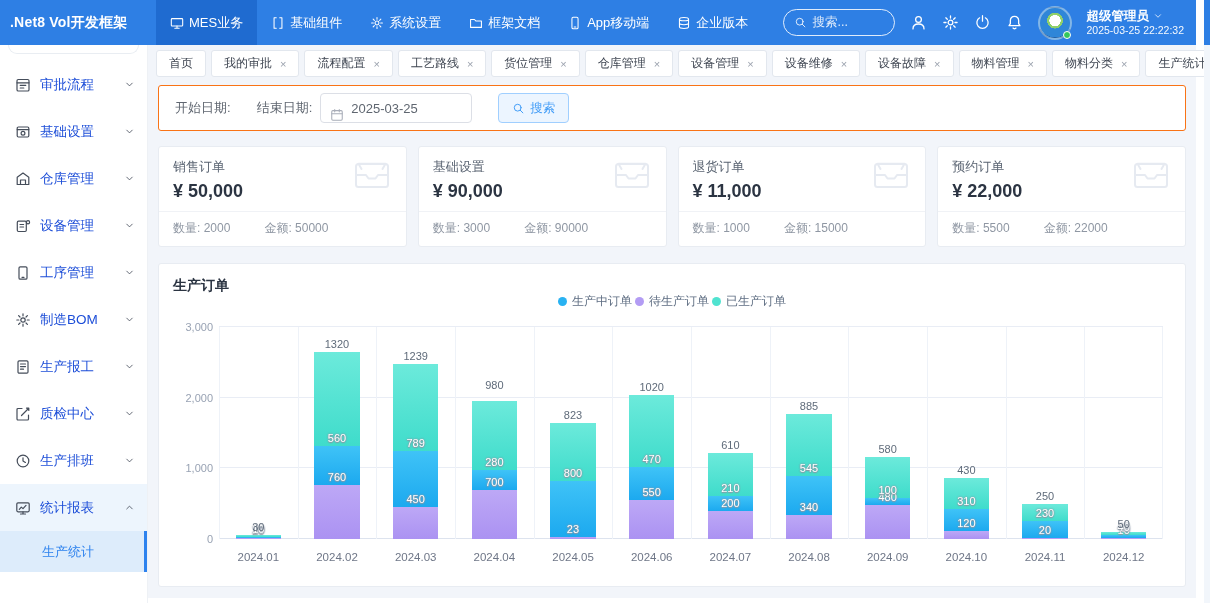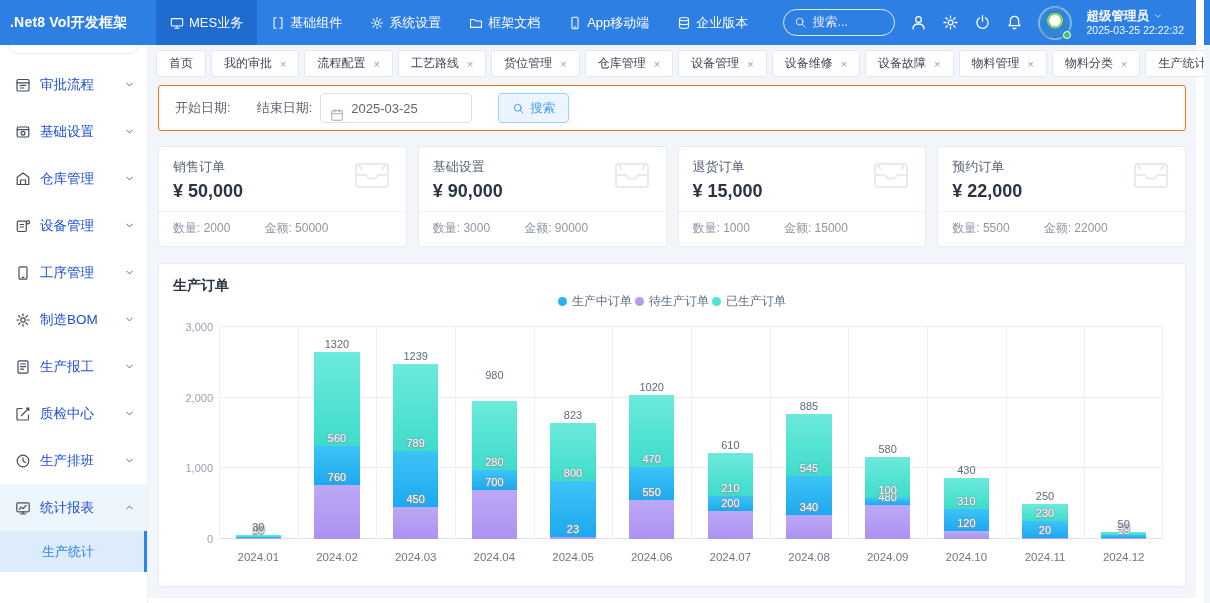--- a/index.html
+++ b/index.html
@@ -461,21 +461,21 @@
                   <path d="M9.5 7L6.5 1.8h27L30.5 7" transform="translate(0,5)"></path>
                 </svg></span>
               <div class="sc-divider"></div>
               <div class="sc-foot">
                 <span>数量: 3000</span>
                 <span>金额: 90000</span>
               </div>
             </div>
             <div class="sum-card">
               <div class="sc-title">退货订单</div>
-              <div class="sc-amount">¥ 15,000</div>
+              <div class="sc-amount">¥ 11,000</div>
               <span class="sc-icon"><svg viewBox="0 0 0 0 40 34" fill="none" stroke="currentColor" stroke-width="2" stroke-linecap="round" stroke-linejoin="round">
                   <rect x="4" y="7" width="32" height="23" rx="2.5"></rect>
                   <path d="M4 18h10l2.5 3.5h7L26 18h10"></path>
                   <path d="M9.5 7L6.5 1.8h27L30.5 7" transform="translate(0,5)"></path>
                 </svg></span>
               <div class="sc-divider"></div>
               <div class="sc-foot">
                 <span>数量: 1000</span>
                 <span>金额: 15000</span>
               </div>
@@ -554,21 +554,21 @@
                   <div class="blabel inner" style="bottom: 89.556px;">789</div>
                   <div class="seg" style="bottom: 87.556px; height: 87.556px; background: linear-gradient(rgb(108, 234, 219), rgb(63, 220, 203));"></div>
                   <div class="blabel top" style="bottom: 177.112px;">1239</div>
                 </div>
                 <div class="slot" style="left: 25%; width: 8.33333%;">
                   <div class="seg" style="bottom: 0px; height: 49.4667px; background: linear-gradient(rgb(189, 168, 246), rgb(171, 146, 242));"></div>
                   <div class="blabel inner" style="bottom: 51.4667px;">700</div>
                   <div class="seg" style="bottom: 49.4667px; height: 19.7867px; background: linear-gradient(rgb(63, 195, 247), rgb(28, 169, 239));"></div>
                   <div class="blabel inner" style="bottom: 71.2533px;">280</div>
                   <div class="seg" style="bottom: 69.2533px; height: 69.2533px; background: linear-gradient(rgb(108, 234, 219), rgb(63, 220, 203));"></div>
-                  <div class="blabel top" style="bottom: 158px;">980</div>
+                  <div class="blabel top" style="bottom: 148px;">980</div>
                 </div>
                 <div class="slot" style="left: 33.3333%; width: 8.33333%;">
                   <div class="seg" style="bottom: 0px; height: 1.62533px; background: linear-gradient(rgb(189, 168, 246), rgb(171, 146, 242));"></div>
                   <div class="blabel inner" style="bottom: 3.62533px;">23</div>
                   <div class="seg" style="bottom: 1.62533px; height: 56.5333px; background: linear-gradient(rgb(63, 195, 247), rgb(28, 169, 239));"></div>
                   <div class="blabel inner" style="bottom: 60.1587px;">800</div>
                   <div class="seg" style="bottom: 58.1587px; height: 58.1587px; background: linear-gradient(rgb(108, 234, 219), rgb(63, 220, 203));"></div>
                   <div class="blabel top" style="bottom: 118.317px;">823</div>
                 </div>
                 <div class="slot" style="left: 41.6667%; width: 8.33333%;">

